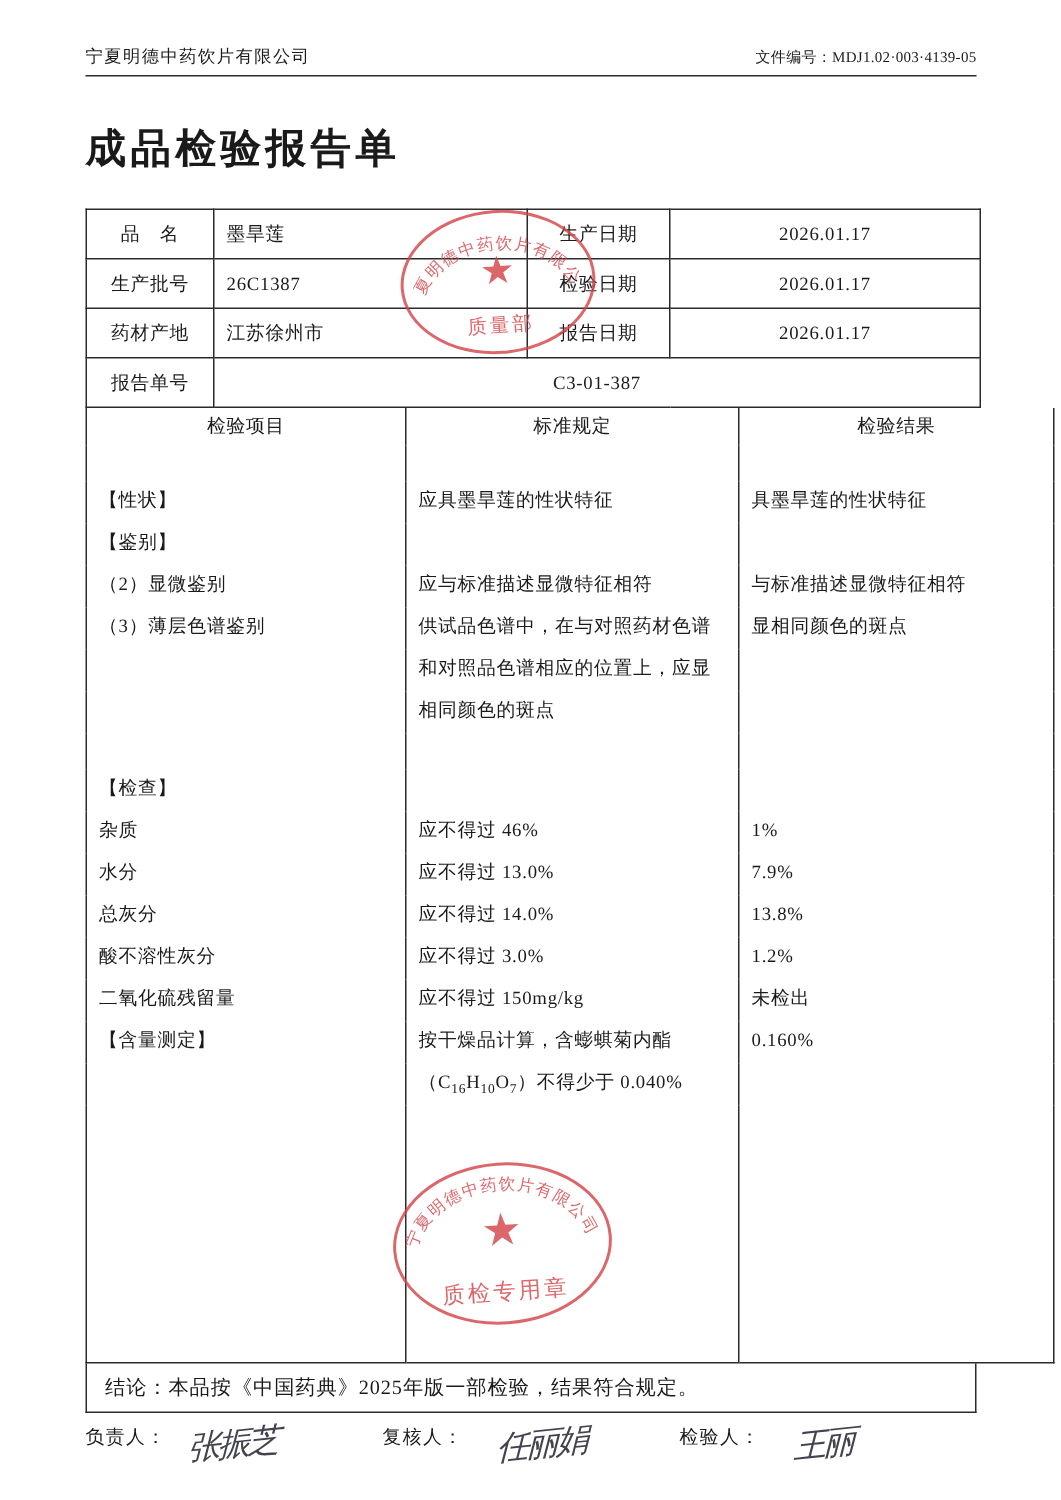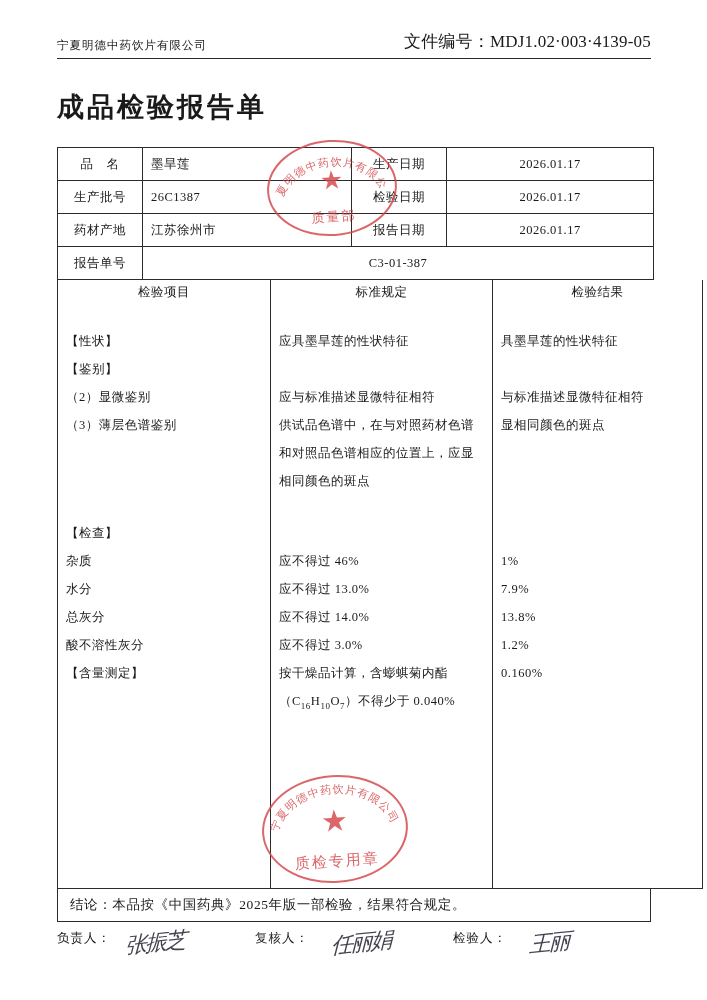--- a/index.html
+++ b/index.html
@@ -31,21 +31,21 @@
   .hdr {
     display: flex;
     justify-content: space-between;
     align-items: flex-end;
     font-size: 11.5px;
     padding-bottom: 5px;
     border-bottom: 1px solid #2b2b2b;
     letter-spacing: 0.4px;
   }
   .hdr .company { letter-spacing: 1px; }
-  .hdr .docno { letter-spacing: 0.2px; font-size: 17px; }
+  .hdr .docno { letter-spacing: 0.2px; font-size: 10px; }
 
   .title {
     font-size: 27px;
     font-weight: bold;
     letter-spacing: 3px;
     margin: 30px 0 22px 0;
     font-family: "Liberation Serif", "DejaVu Serif", serif;
   }
 
   table.main {
@@ -315,20 +315,25 @@
         </tr>
         <tr class="rowpad">
           <td class="c1">总灰分</td>
           <td class="c2">应不得过 14.0%</td>
           <td class="c3">13.8%</td>
         </tr>
         <tr class="rowpad">
           <td class="c1">酸不溶性灰分</td>
           <td class="c2">应不得过 3.0%</td>
           <td class="c3">1.2%</td>
+        </tr>
+        <tr class="rowpad">
+          <td class="c1">二氧化硫残留量</td>
+          <td class="c2 small">应不得过 150mg/kg</td>
+          <td class="c3">未检出</td>
         </tr>
         <tr class="rowpad">
           <td class="c1">【含量测定】</td>
           <td class="c2">按干燥品计算，含蟛蜞菊内酯</td>
           <td class="c3">0.160%</td>
         </tr>
         <tr class="rowpad">
           <td class="c1"></td>
           <td class="c2">（C<span class="sb">16</span>H<span class="sb">10</span>O<span class="sb">7</span>）不得少于 0.040%</td>
           <td class="c3"></td>

